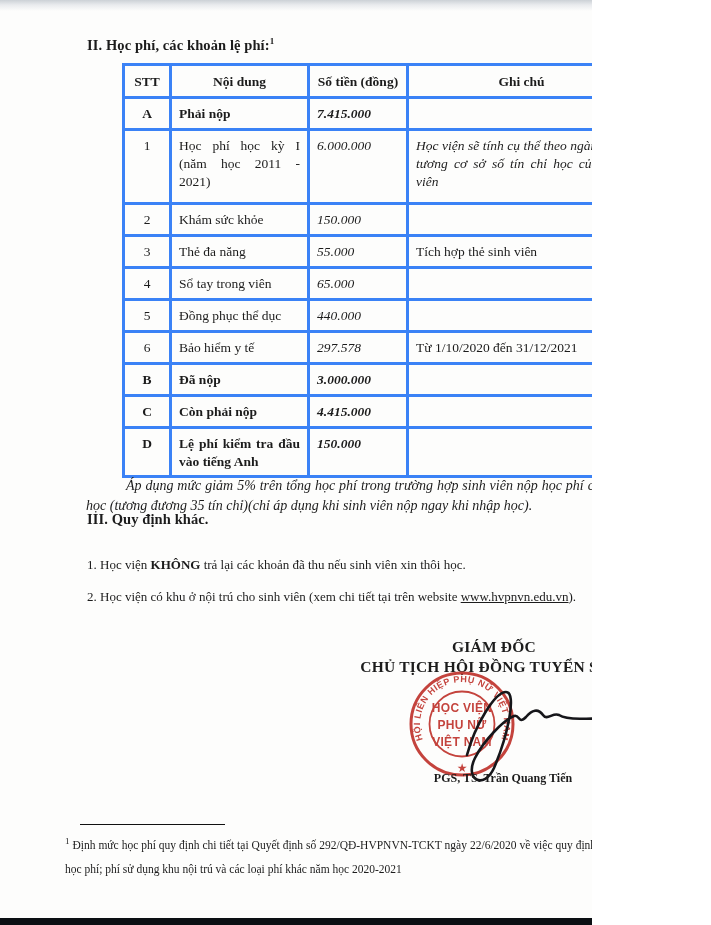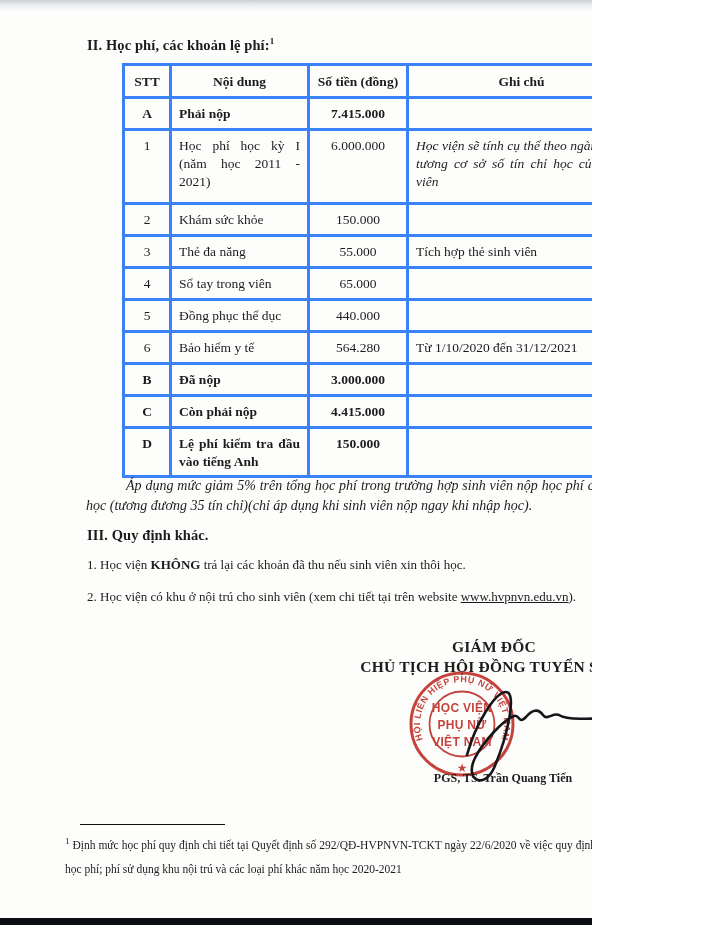--- a/index.html
+++ b/index.html
@@ -19,38 +19,38 @@
   }
   .scan-bottom {
     position: absolute; top: 918px; left: 0; width: 711px; height: 7px;
     background: #0b0f13;
   }
   .sec-title {
     position: absolute; left: 87px;
     font-size: 14.5px; font-weight: bold; letter-spacing: 0.1px;
   }
   #title2 { top: 36px; }
-  #title3 { top: 527px; }
+  #title3 { top: 511px; }
   sup { font-size: 9px; }
 
   table.fees {
     position: absolute; top: 63px; left: 122px;
     border-collapse: collapse; table-layout: fixed; width: 512px;
     font-size: 13.5px;
   }
   table.fees th, table.fees td {
     border: 3px solid #3b82f6;
     vertical-align: top;
     padding: 6px 7px 4px 7px;
     line-height: 18px;
   }
   table.fees { border: 1.5px solid #222; }
   table.fees th { font-weight: bold; text-align: center; height: 33px; padding-top: 7px; }
   td.c-stt { text-align: center; }
-  td.c-amt { text-align: center; padding-right: 14px; }
+  td.c-amt { text-align: left; padding-right: 14px; font-style: italic; }
   td.c-nd  { text-align: justify; }
   tr.r-single td { height: 32px; }
   tr.r-tall td { height: 74px; }
   tr.r-two td { height: 46px; }
   tr.bold td { font-weight: bold; }
   td.ghichu-italic { font-style: italic; text-align: justify; }
 
   .note {
     position: absolute; top: 476px; left: 86px; width: 567px;
     font-style: italic; font-size: 14px; line-height: 20px;
@@ -141,21 +141,21 @@
       </tr>
       <tr class="r-single">
         <td class="c-stt">5</td>
         <td class="c-nd">Đồng phục thể dục</td>
         <td class="c-amt">440.000</td>
         <td></td>
       </tr>
       <tr class="r-single">
         <td class="c-stt">6</td>
         <td class="c-nd">Bảo hiểm y tế</td>
-        <td class="c-amt">564.280</td>
+        <td class="c-amt">297.578</td>
         <td>Từ 1/10/2020 đến 31/12/2021</td>
       </tr>
       <tr class="r-single bold">
         <td class="c-stt">B</td>
         <td class="c-nd">Đã nộp</td>
         <td class="c-amt">3.000.000</td>
         <td></td>
       </tr>
       <tr class="r-single bold">
         <td class="c-stt">C</td>

